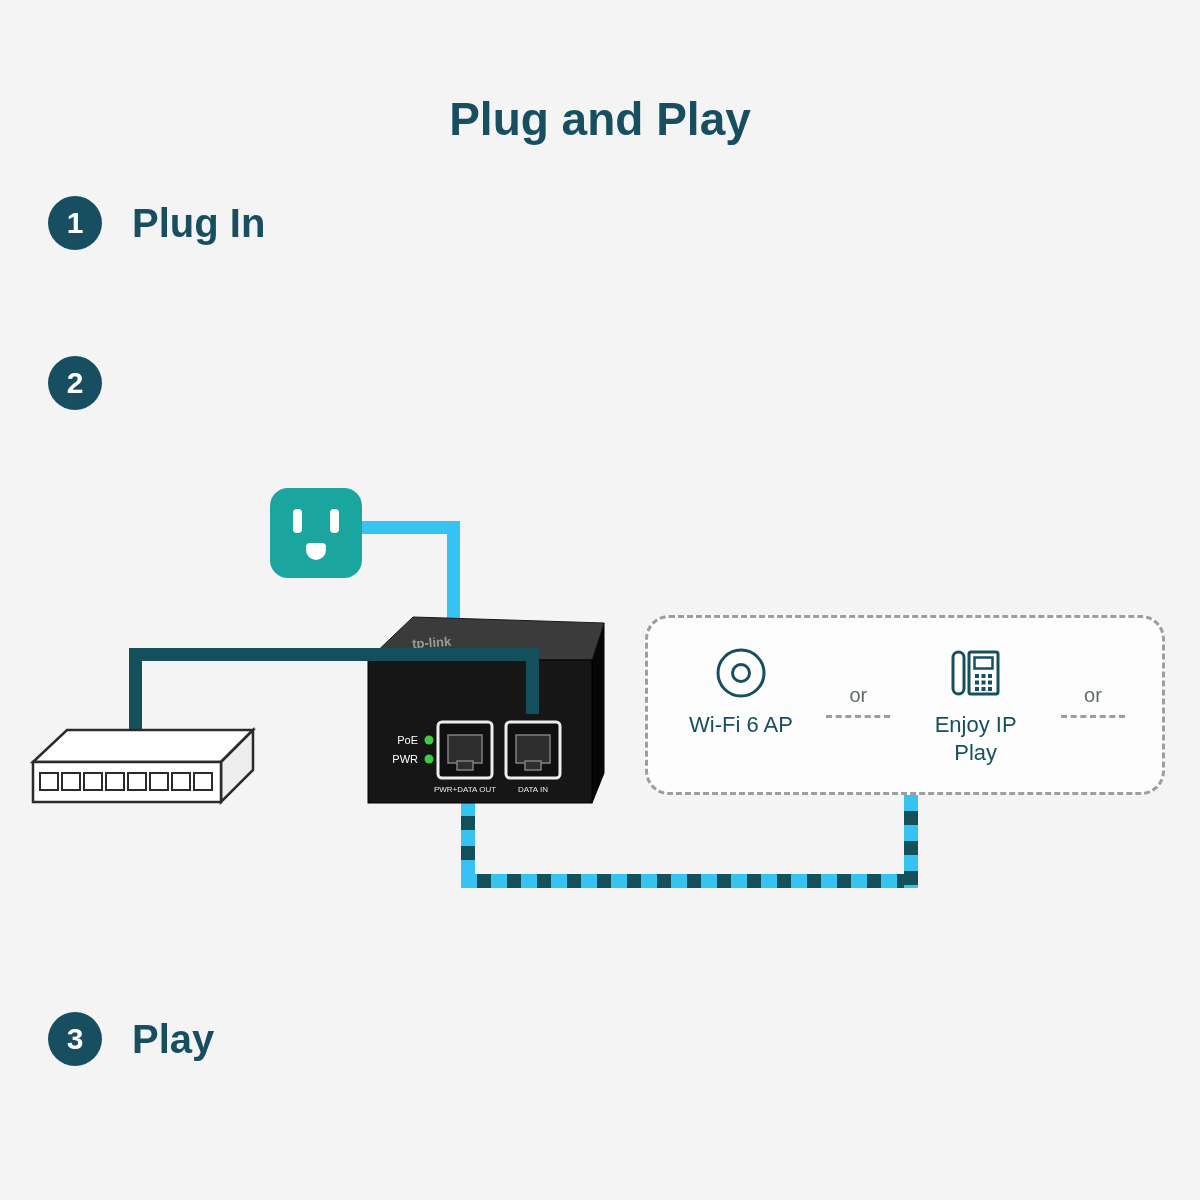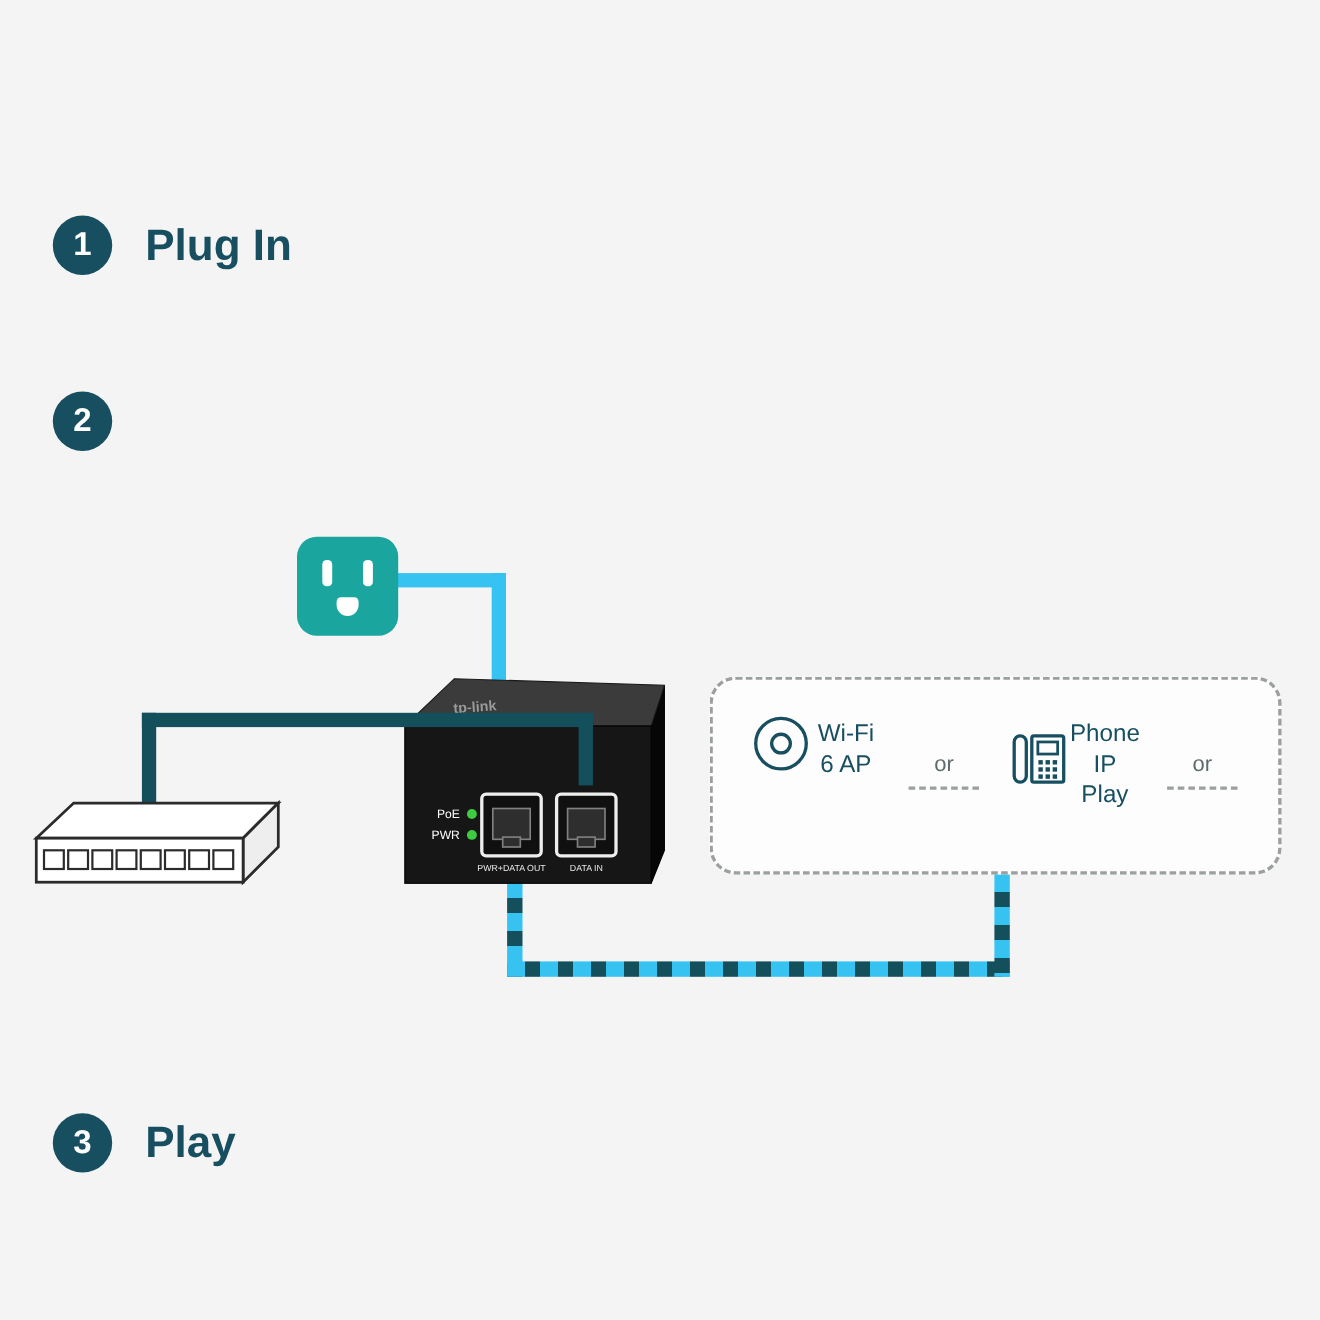--- a/index.html
+++ b/index.html
@@ -58,33 +58,34 @@
   .switch-svg{position:absolute;left:25px;top:720px;z-index:2;}
   .injector-svg{position:absolute;left:360px;top:605px;z-index:2;}
 
   
   .device-box{
     position:absolute;left:645px;top:615px;width:520px;height:180px;
     border:3px dashed #9b9f9f;border-radius:24px;background:#fdfdfd;
     box-sizing:border-box;display:flex;align-items:flex-start;
     justify-content:space-between;padding:26px 34px 0 34px;z-index:2;
   }
-  .device{display:flex;flex-direction:row;align-items:center;width:118px;}
+  .device{display:flex;flex-direction:column;align-items:center;width:118px;}
   .device .icon{height:58px;display:flex;align-items:center;justify-content:center;}
   .device-label{margin-top:9px;text-align:center;font-size:22px;color:#174f60;line-height:1.25;}
   .device-label span{display:block;}
   .or-sep{display:flex;flex-direction:column;align-items:center;margin-top:40px;width:70px;}
   .or-text{font-size:20px;color:#5f6b6b;}
   .or-dash{width:64px;border-top:3px dashed #9b9f9f;margin-top:8px;height:0;}
 </style>
 </head>
 <body>
 
 <div class="canvas">
 
+  <div class="page-title">Plug and Play</div>
 
   <div class="step step1">
     <div class="badge">1</div>
     <div class="step-label">Plug In</div>
   </div>
 
   <div class="step step2">
     <div class="badge">2</div>
   </div>
 
@@ -184,21 +185,21 @@
             <rect x="27" y="35.5" width="4" height="4"></rect>
               <rect x="33.5" y="35.5" width="4" height="4"></rect>
               <rect x="40" y="35.5" width="4" height="4"></rect>
             <rect x="27" y="42" width="4" height="4"></rect>
               <rect x="33.5" y="42" width="4" height="4"></rect>
               <rect x="40" y="42" width="4" height="4"></rect>
           </g>
         </svg>
       </div>
       <div class="device-label">
-        <span>Phone IP</span>
+        <span>Enjoy IP</span>
         <span>Play</span>
       </div>
     </div>
 
     <div class="or-sep">
       <span class="or-text">or</span>
       <div class="or-dash"></div>
     </div>
 
 

